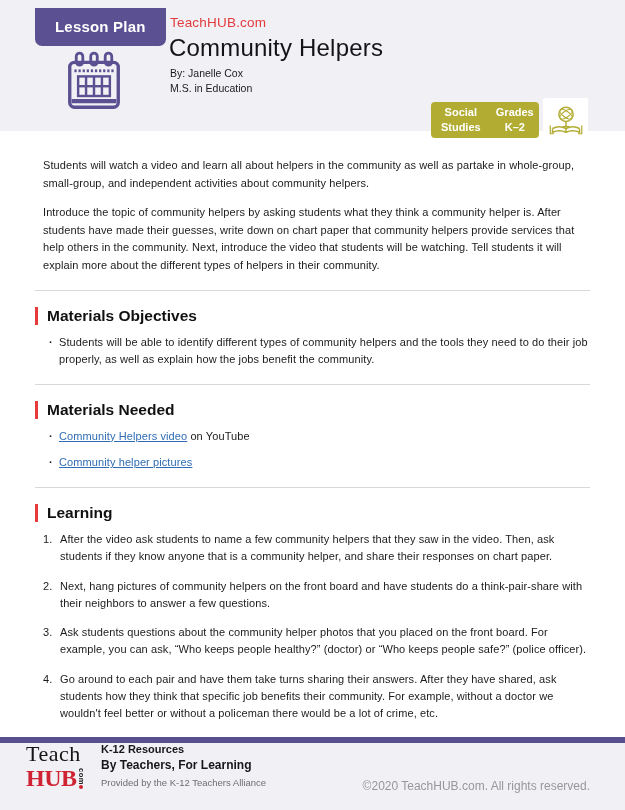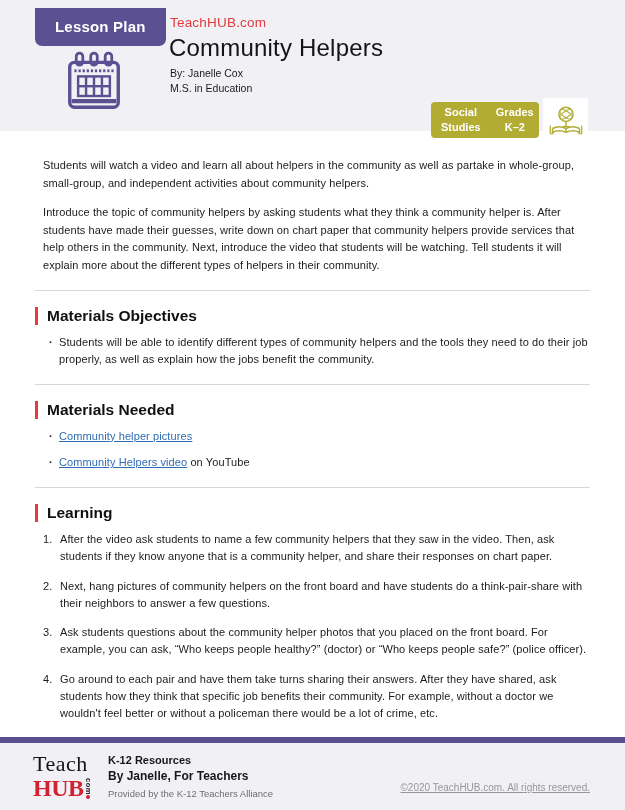--- a/index.html
+++ b/index.html
@@ -46,32 +46,32 @@
   ul.bullets li::before { content:"·"; position:absolute; left:0; top:0; font-weight:bold; }
   a.doc-link { color:#2f6cb3; text-decoration:underline; }
   ol.steps { list-style:none; counter-reset:step; margin:4px 0 0 8px; }
   ol.steps li {
     counter-increment:step; font-size:11px; line-height:1.55;
     position:relative; padding-left:17px; margin-bottom:12.5px; letter-spacing:.1px;
   }
   ol.steps li::before { content:counter(step) "."; position:absolute; left:0; top:0; }
   
   .footer-bar { position:absolute; left:0; bottom:67px; width:100%; height:6px; background:#584f8e; }
-  .footer { position:absolute; left:0; bottom:0; width:100%; height:67px; background:#f1f0f5; display:flex; align-items:center; padding:0 33px; }
+  .footer { position:absolute; left:0; bottom:0; width:100%; height:67px; background:#f1f0f5; display:flex; align-items:flex-start; padding:0 26px; }
   .logo { display:flex; flex-direction:column; margin-right:16px; line-height:1; font-family:"Liberation Serif", serif; }
   .logo-teach { font-size:22px; color:#141414; letter-spacing:.5px; }
   .logo-row { display:flex; align-items:stretch; margin-top:1px; }
   .logo-hub { font-size:24px; font-weight:bold; color:#cf2333; letter-spacing:-.5px; }
   .logo-com-col { display:flex; flex-direction:column; align-items:center; justify-content:space-between; margin-left:1px; padding:2px 0 1px; }
   .logo-com { writing-mode:vertical-rl; font-family:"Liberation Sans",sans-serif; font-size:7.5px; font-weight:bold; color:#222; letter-spacing:.5px; }
   .logo-dot { width:4px; height:4px; border-radius:50%; background:#cf2333; }
   .footer-text .ft1 { font-size:11px; font-weight:bold; color:#17171a; }
   .footer-text .ft2 { font-size:12px; font-weight:bold; color:#17171a; margin-top:3px; }
   .footer-text .ft3 { font-size:9.5px; color:#6e6e70; margin-top:5px; }
-  .copyright { position:absolute; right:35px; bottom:17px; font-size:10px; color:#97979b;text-decoration:underline; }
+  .copyright { position:absolute; right:35px; bottom:17px; font-size:12px; color:#97979b; }
 </style>
 </head>
 <body>
 
 <div class="page">
 
   <div class="header">
     <div class="lesson-badge">Lesson Plan</div>
     <div class="site-name">TeachHUB.com</div>
     <div class="doc-title">Community Helpers</div>
@@ -145,22 +145,22 @@
       <ul class="bullets">
         <li>Students will be able to identify different types of community helpers and the tools they need to do their job properly, as well as explain how the jobs benefit the community.</li>
       </ul>
     </div>
 
     <hr class="divider">
 
     <div class="section">
       <div class="sec-heading">Materials Needed</div>
       <ul class="bullets">
+        <li><a href="#" class="doc-link">Community Helpers video</a><span> on YouTube</span></li>
         <li><a href="#" class="doc-link">Community helper pictures</a><span></span></li>
-        <li><a href="#" class="doc-link">Community Helpers video</a><span> on YouTube</span></li>
       </ul>
     </div>
 
     <hr class="divider">
 
     <div class="section">
       <div class="sec-heading">Learning</div>
       <ol class="steps">
         <li>After the video ask students to name a few community helpers that they saw in the video. Then, ask students if they know anyone that is a community helper, and share their responses on chart paper.</li>
         <li>Next, hang pictures of community helpers on the front board and have students do a think-pair-share with their neighbors to answer a few questions.</li>
@@ -181,19 +181,19 @@
       <span class="logo-row">
         <span class="logo-hub">HUB</span>
         <span class="logo-com-col">
           <span class="logo-com">com</span>
           <span class="logo-dot"></span>
         </span>
       </span>
     </div>
     <div class="footer-text">
       <div class="ft1">K-12 Resources</div>
-      <div class="ft2">By Janelle, For Teachers</div>
+      <div class="ft2">By Teachers, For Learning</div>
       <div class="ft3">Provided by the K-12 Teachers Alliance</div>
     </div>
     <div class="copyright">©2020 TeachHUB.com. All rights reserved.</div>
   </div>
 
 </div>
 
 </body></html>

